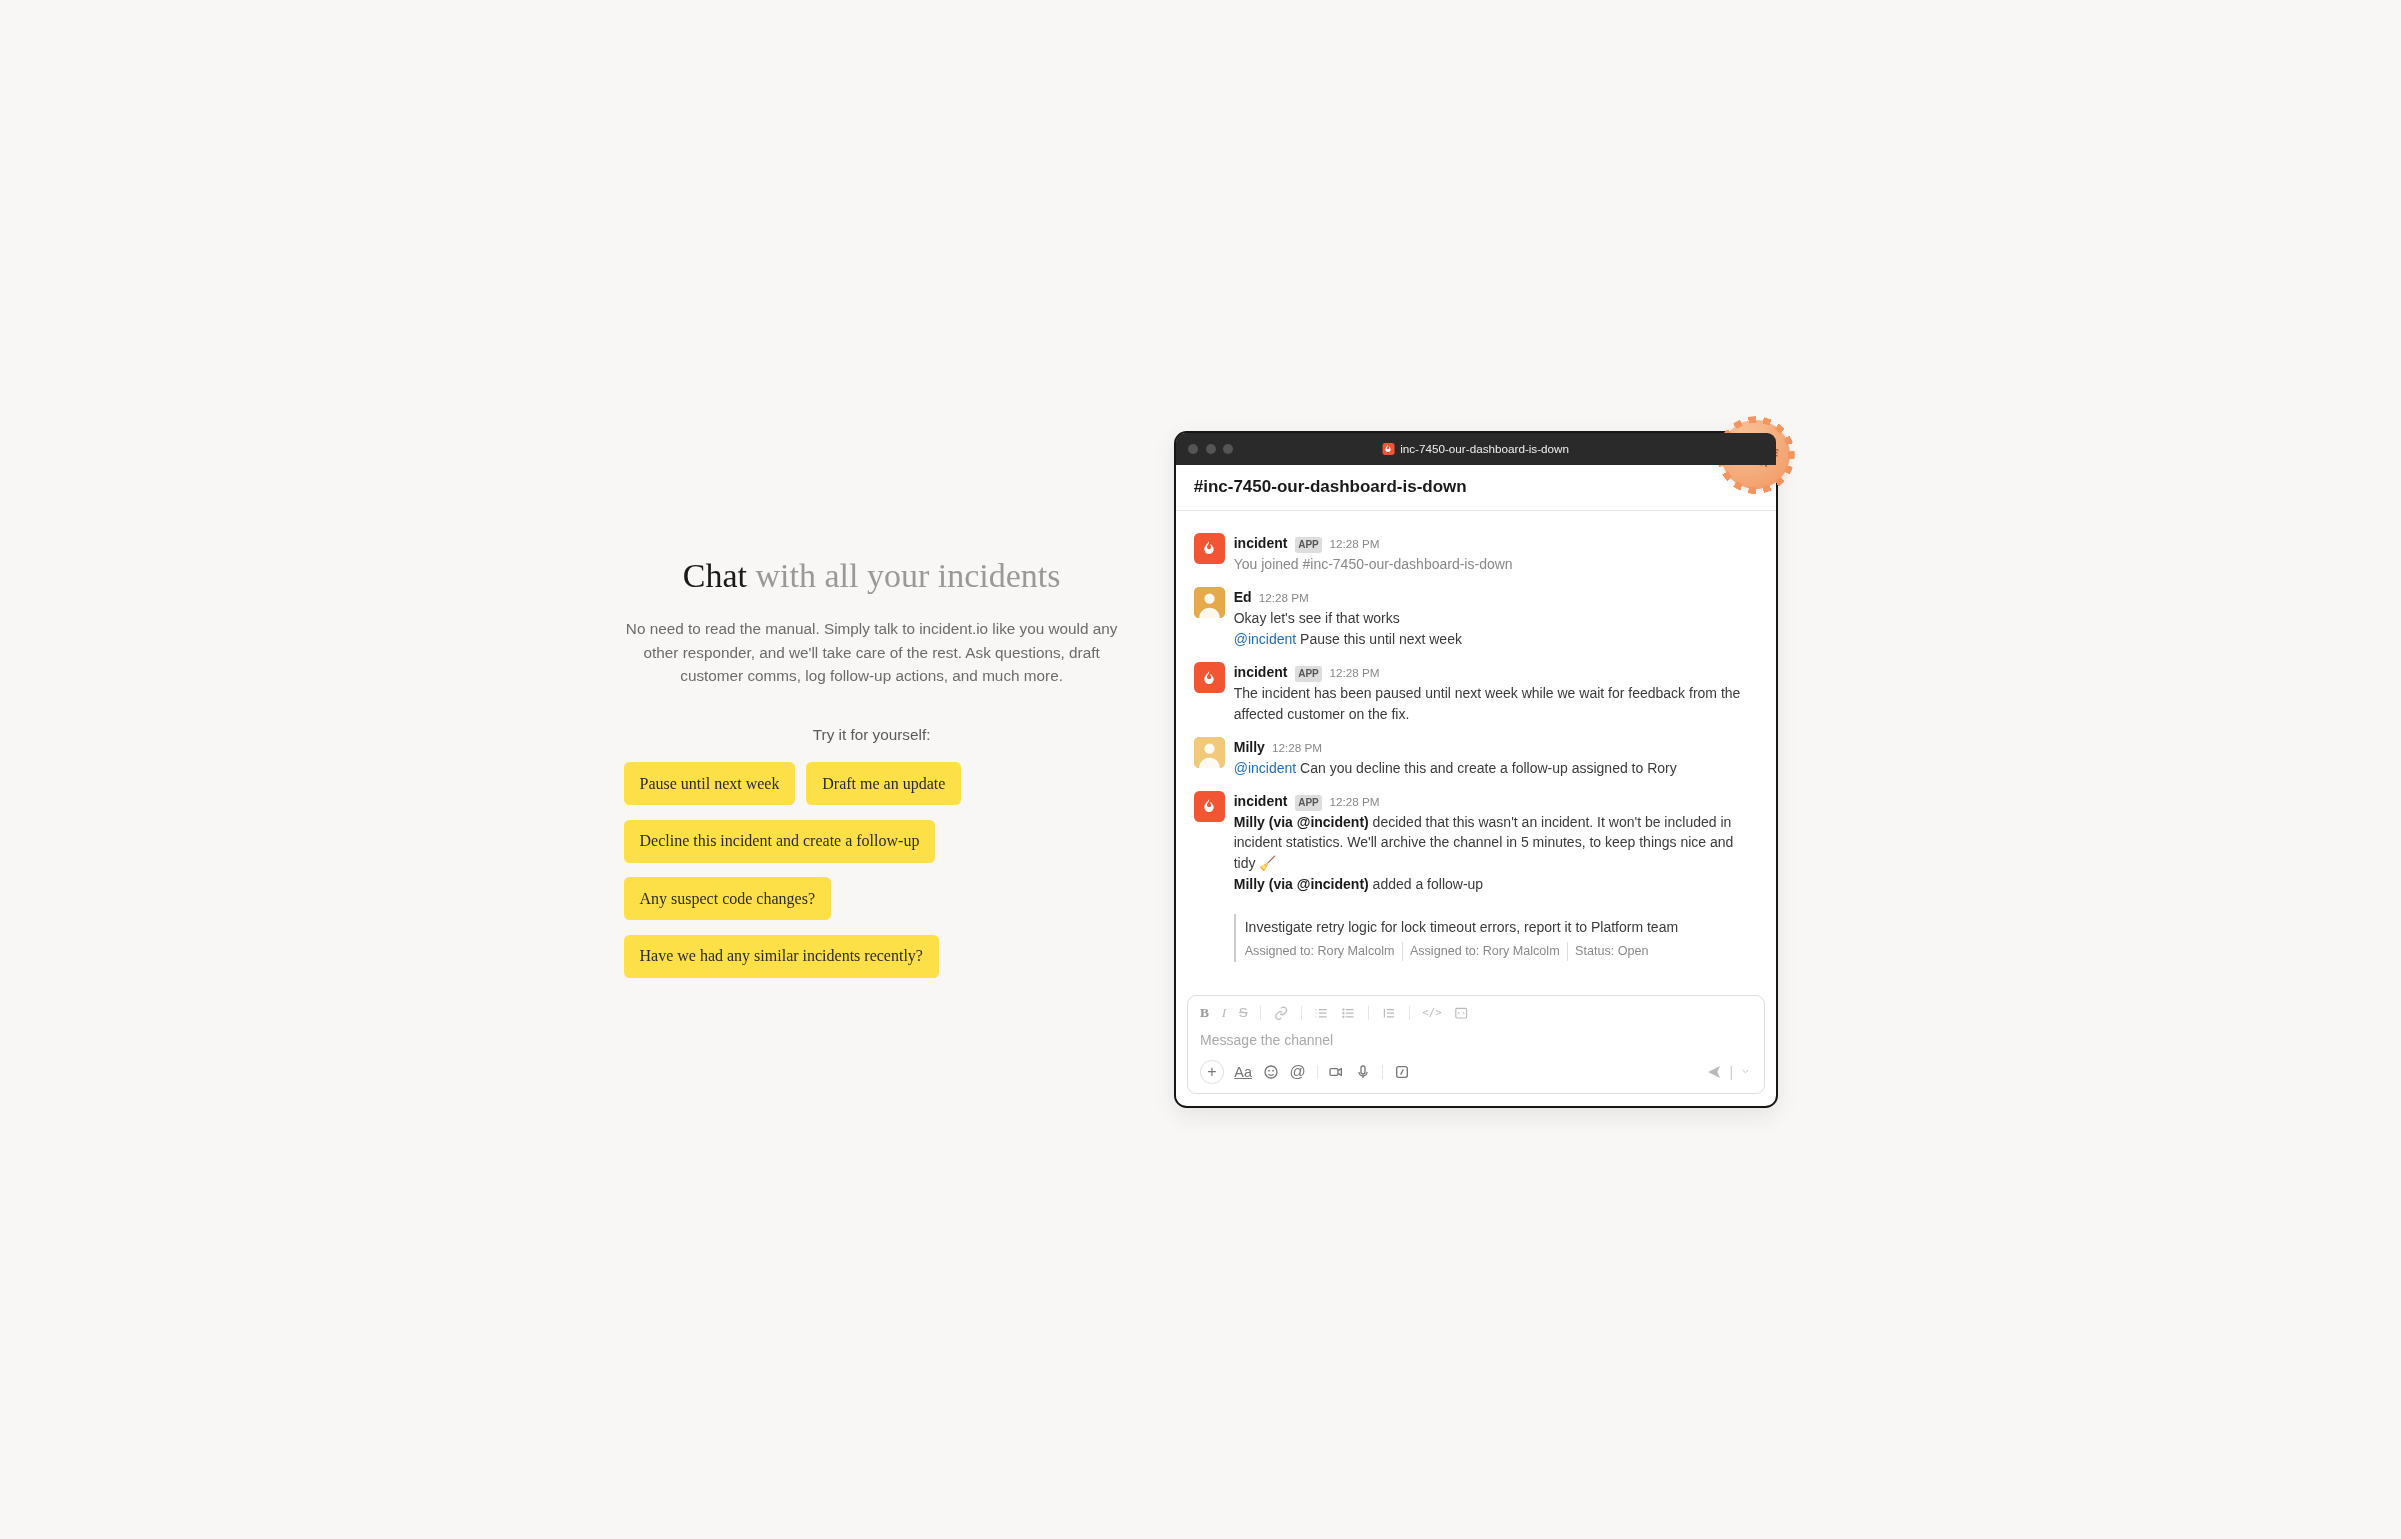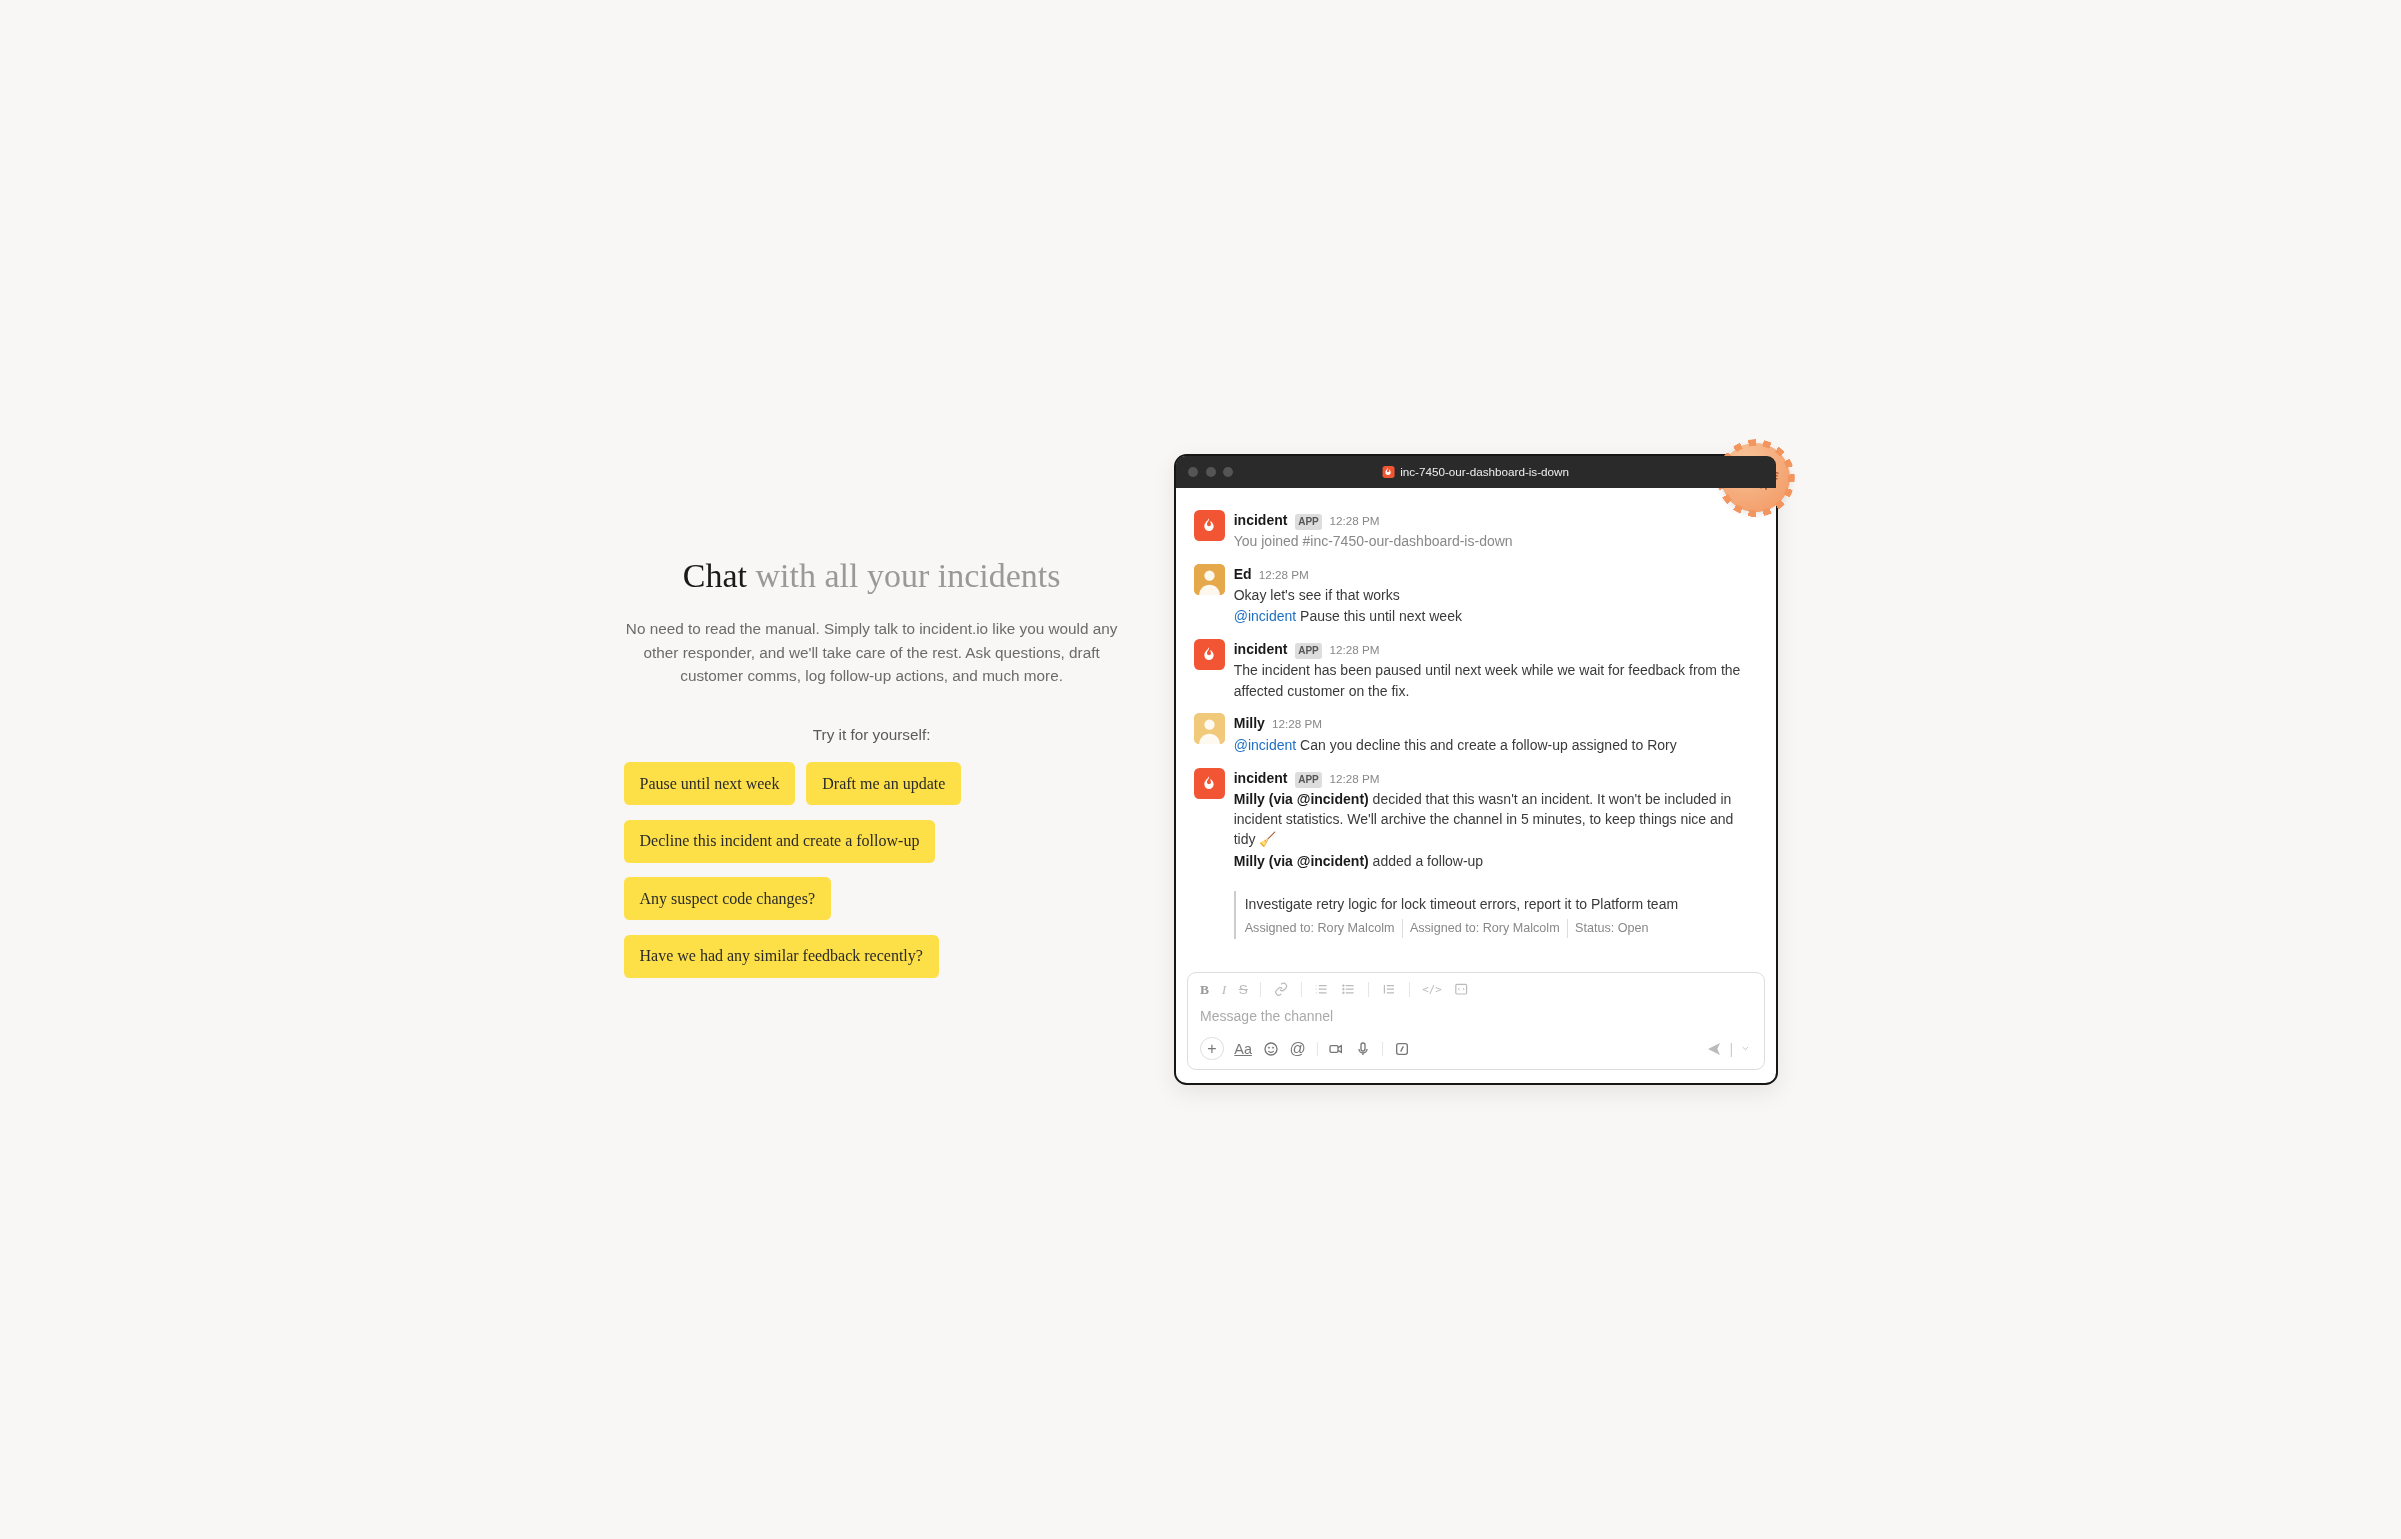--- a/index.html
+++ b/index.html
@@ -247,21 +247,21 @@
       <span>Chat</span>
       <span class="headline-light">with all your incidents</span>
     </h1>
     <p class="description">No need to read the manual. Simply talk to incident.io like you would any other responder, and we'll take care of the rest. Ask questions, draft customer comms, log follow-up actions, and much more.</p>
     <p class="try-label">Try it for yourself:</p>
     <div class="suggestion-row">
       <div class="suggestion">Pause until next week</div>
       <div class="suggestion">Draft me an update</div>
       <div class="suggestion">Decline this incident and create a follow-up</div>
       <div class="suggestion">Any suspect code changes?</div>
-      <div class="suggestion">Have we had any similar feedback recently?</div>
+      <div class="suggestion">Have we had any similar incidents recently?</div>
     </div>
   </div>
 
   <div class="chat-window">
     <div class="beta-badge">
       <div>
         <span>PRIVATE</span><br><span>BETA</span>
       </div>
     </div>
 
@@ -274,20 +274,21 @@
       <div class="tl-title">
         <span class="tl-icon">
           <svg viewBox="0 0 24 24" width="9" height="9">
               <path fill="#fff" d="M12 2c1 4-3 5-3 9a3 3 0 006 0c0-2-1-3-1-5 3 2 5 5 5 8a7 7 0 11-14 0c0-5 4-7 7-12z"></path>
             </svg>
         </span>
         <span>inc-7450-our-dashboard-is-down</span>
       </div>
     </div>
 
+    <div class="channel-header">#inc-7450-our-dashboard-is-down</div>
 
     <div class="messages" id="messages">
         <div class="msg">
           <div class="avatar avatar-app">
             <svg class="flame" viewBox="0 0 24 24">
               <path fill="#fff" d="M12 2c1 4-3 5-3 9a3 3 0 006 0c0-2-1-3-1-5 3 2 5 5 5 8a7 7 0 11-14 0c0-5 4-7 7-12z"></path>
             </svg>
           </div>
           <div class="msg-body">
             <div class="msg-head">

